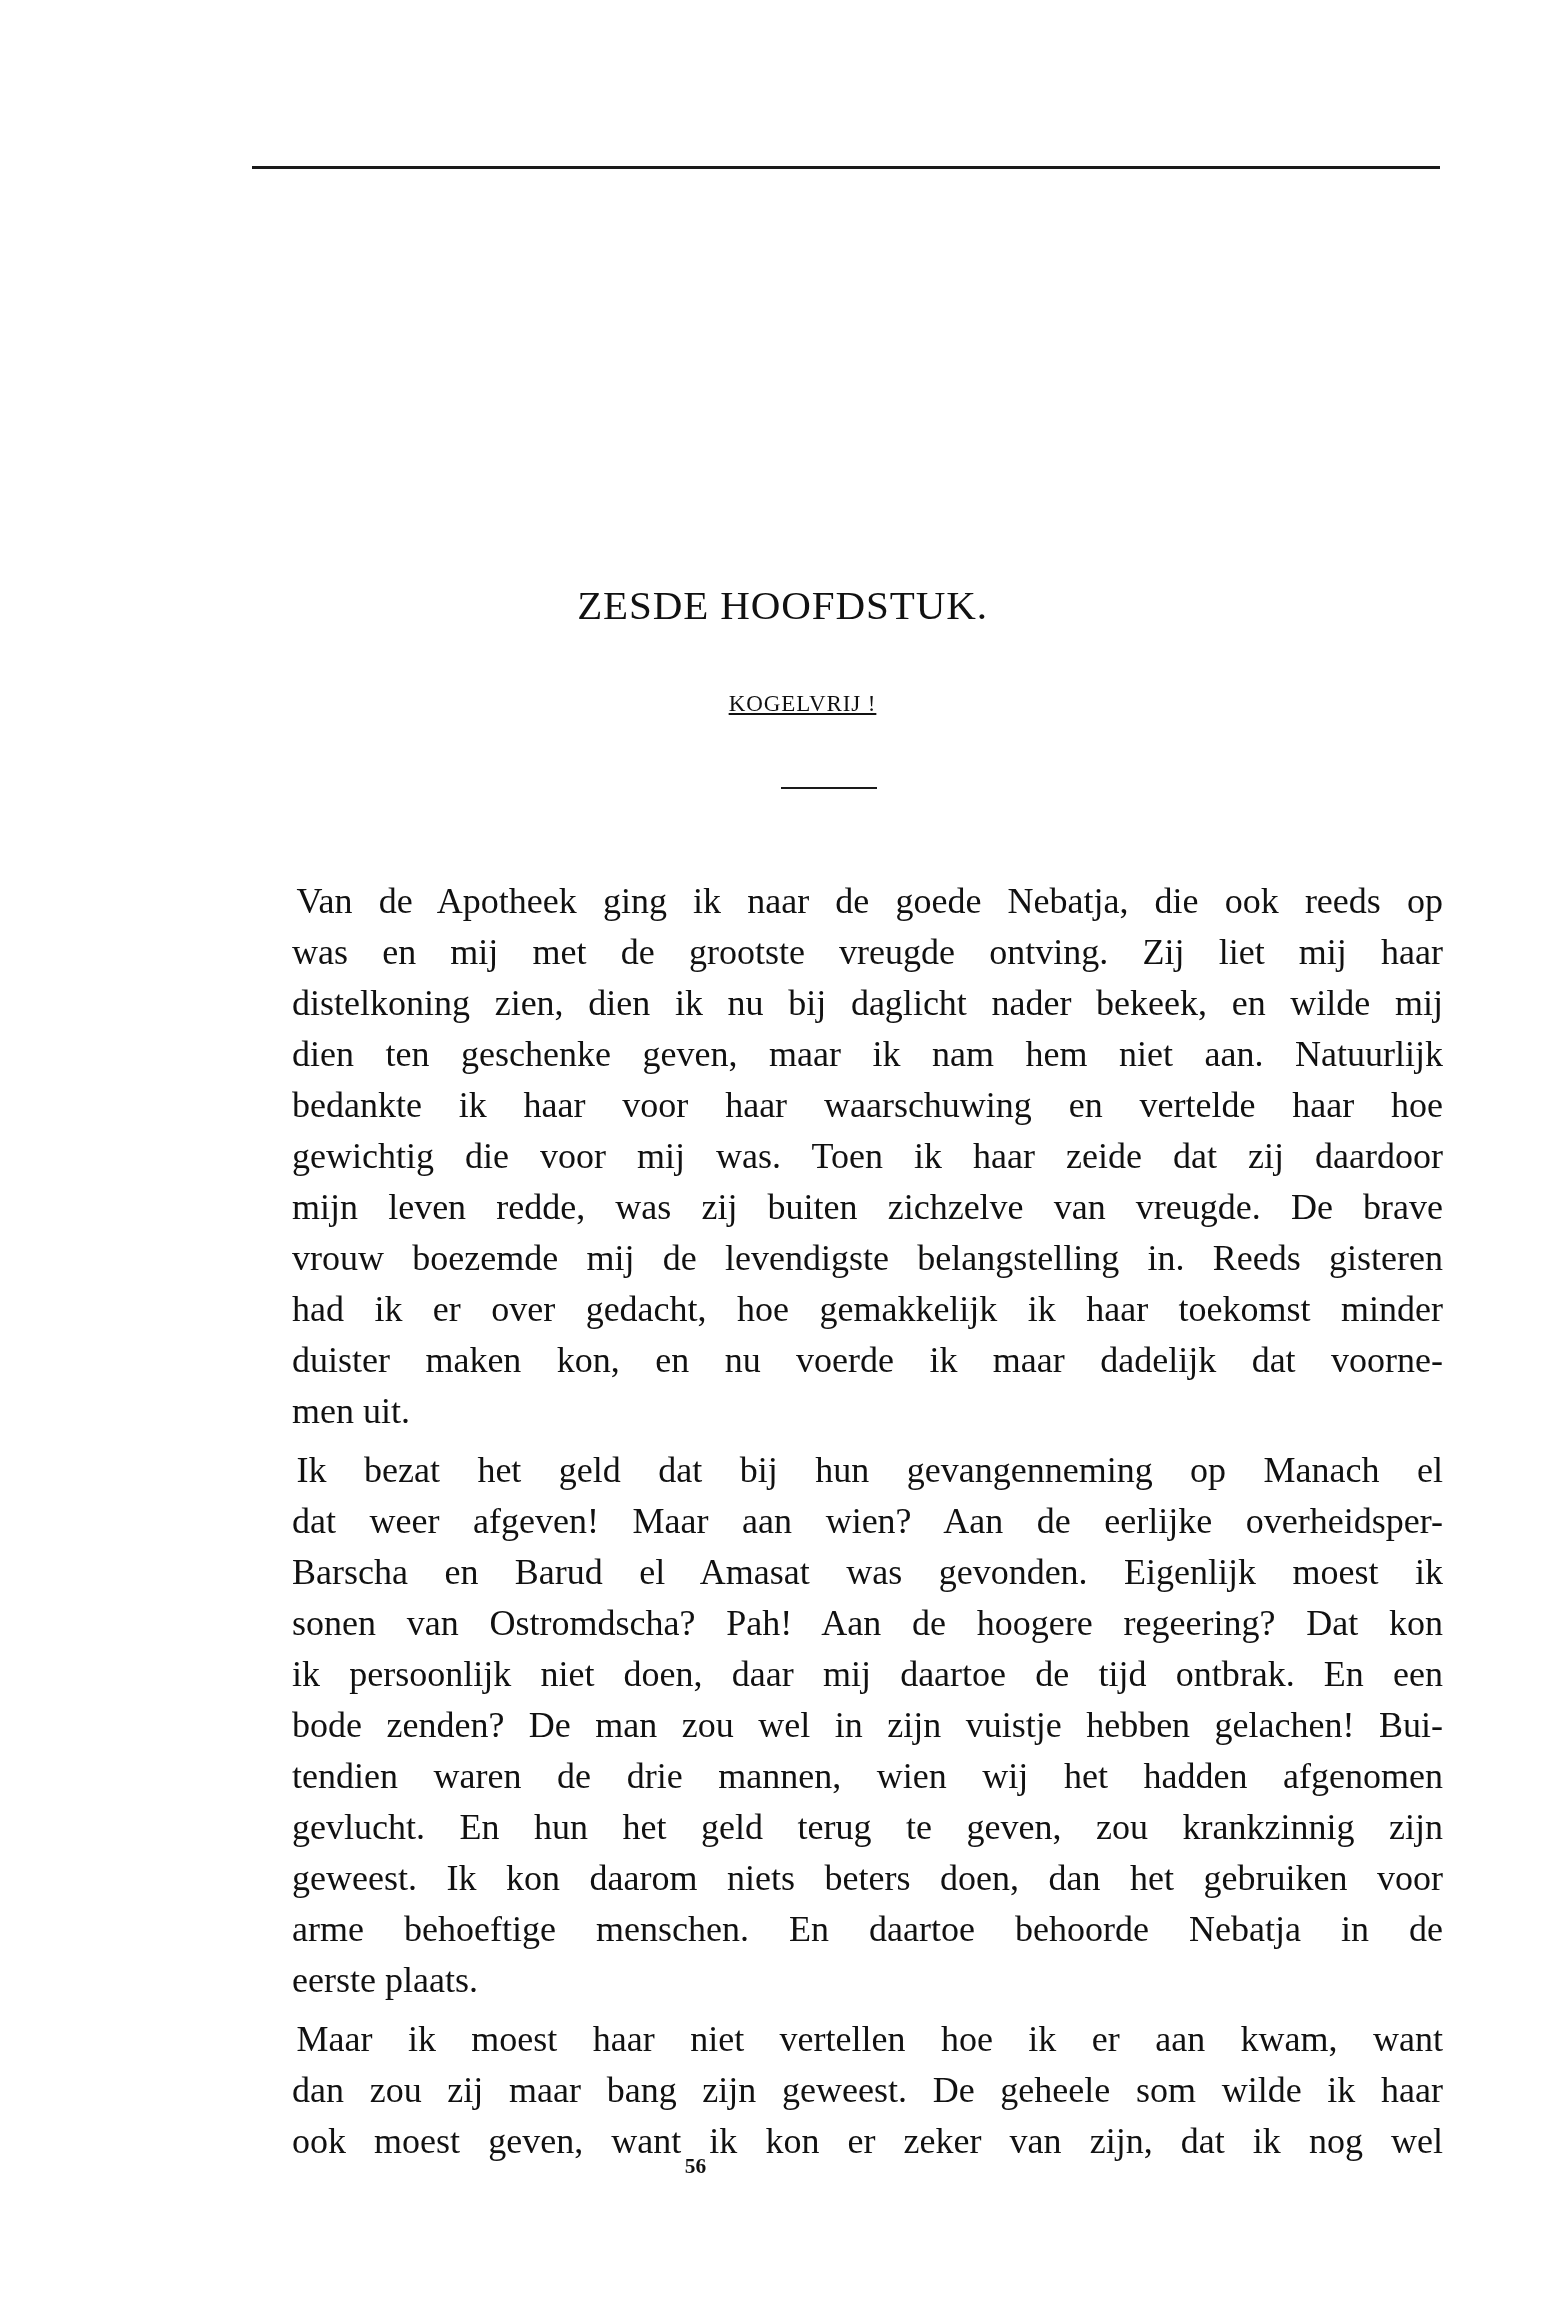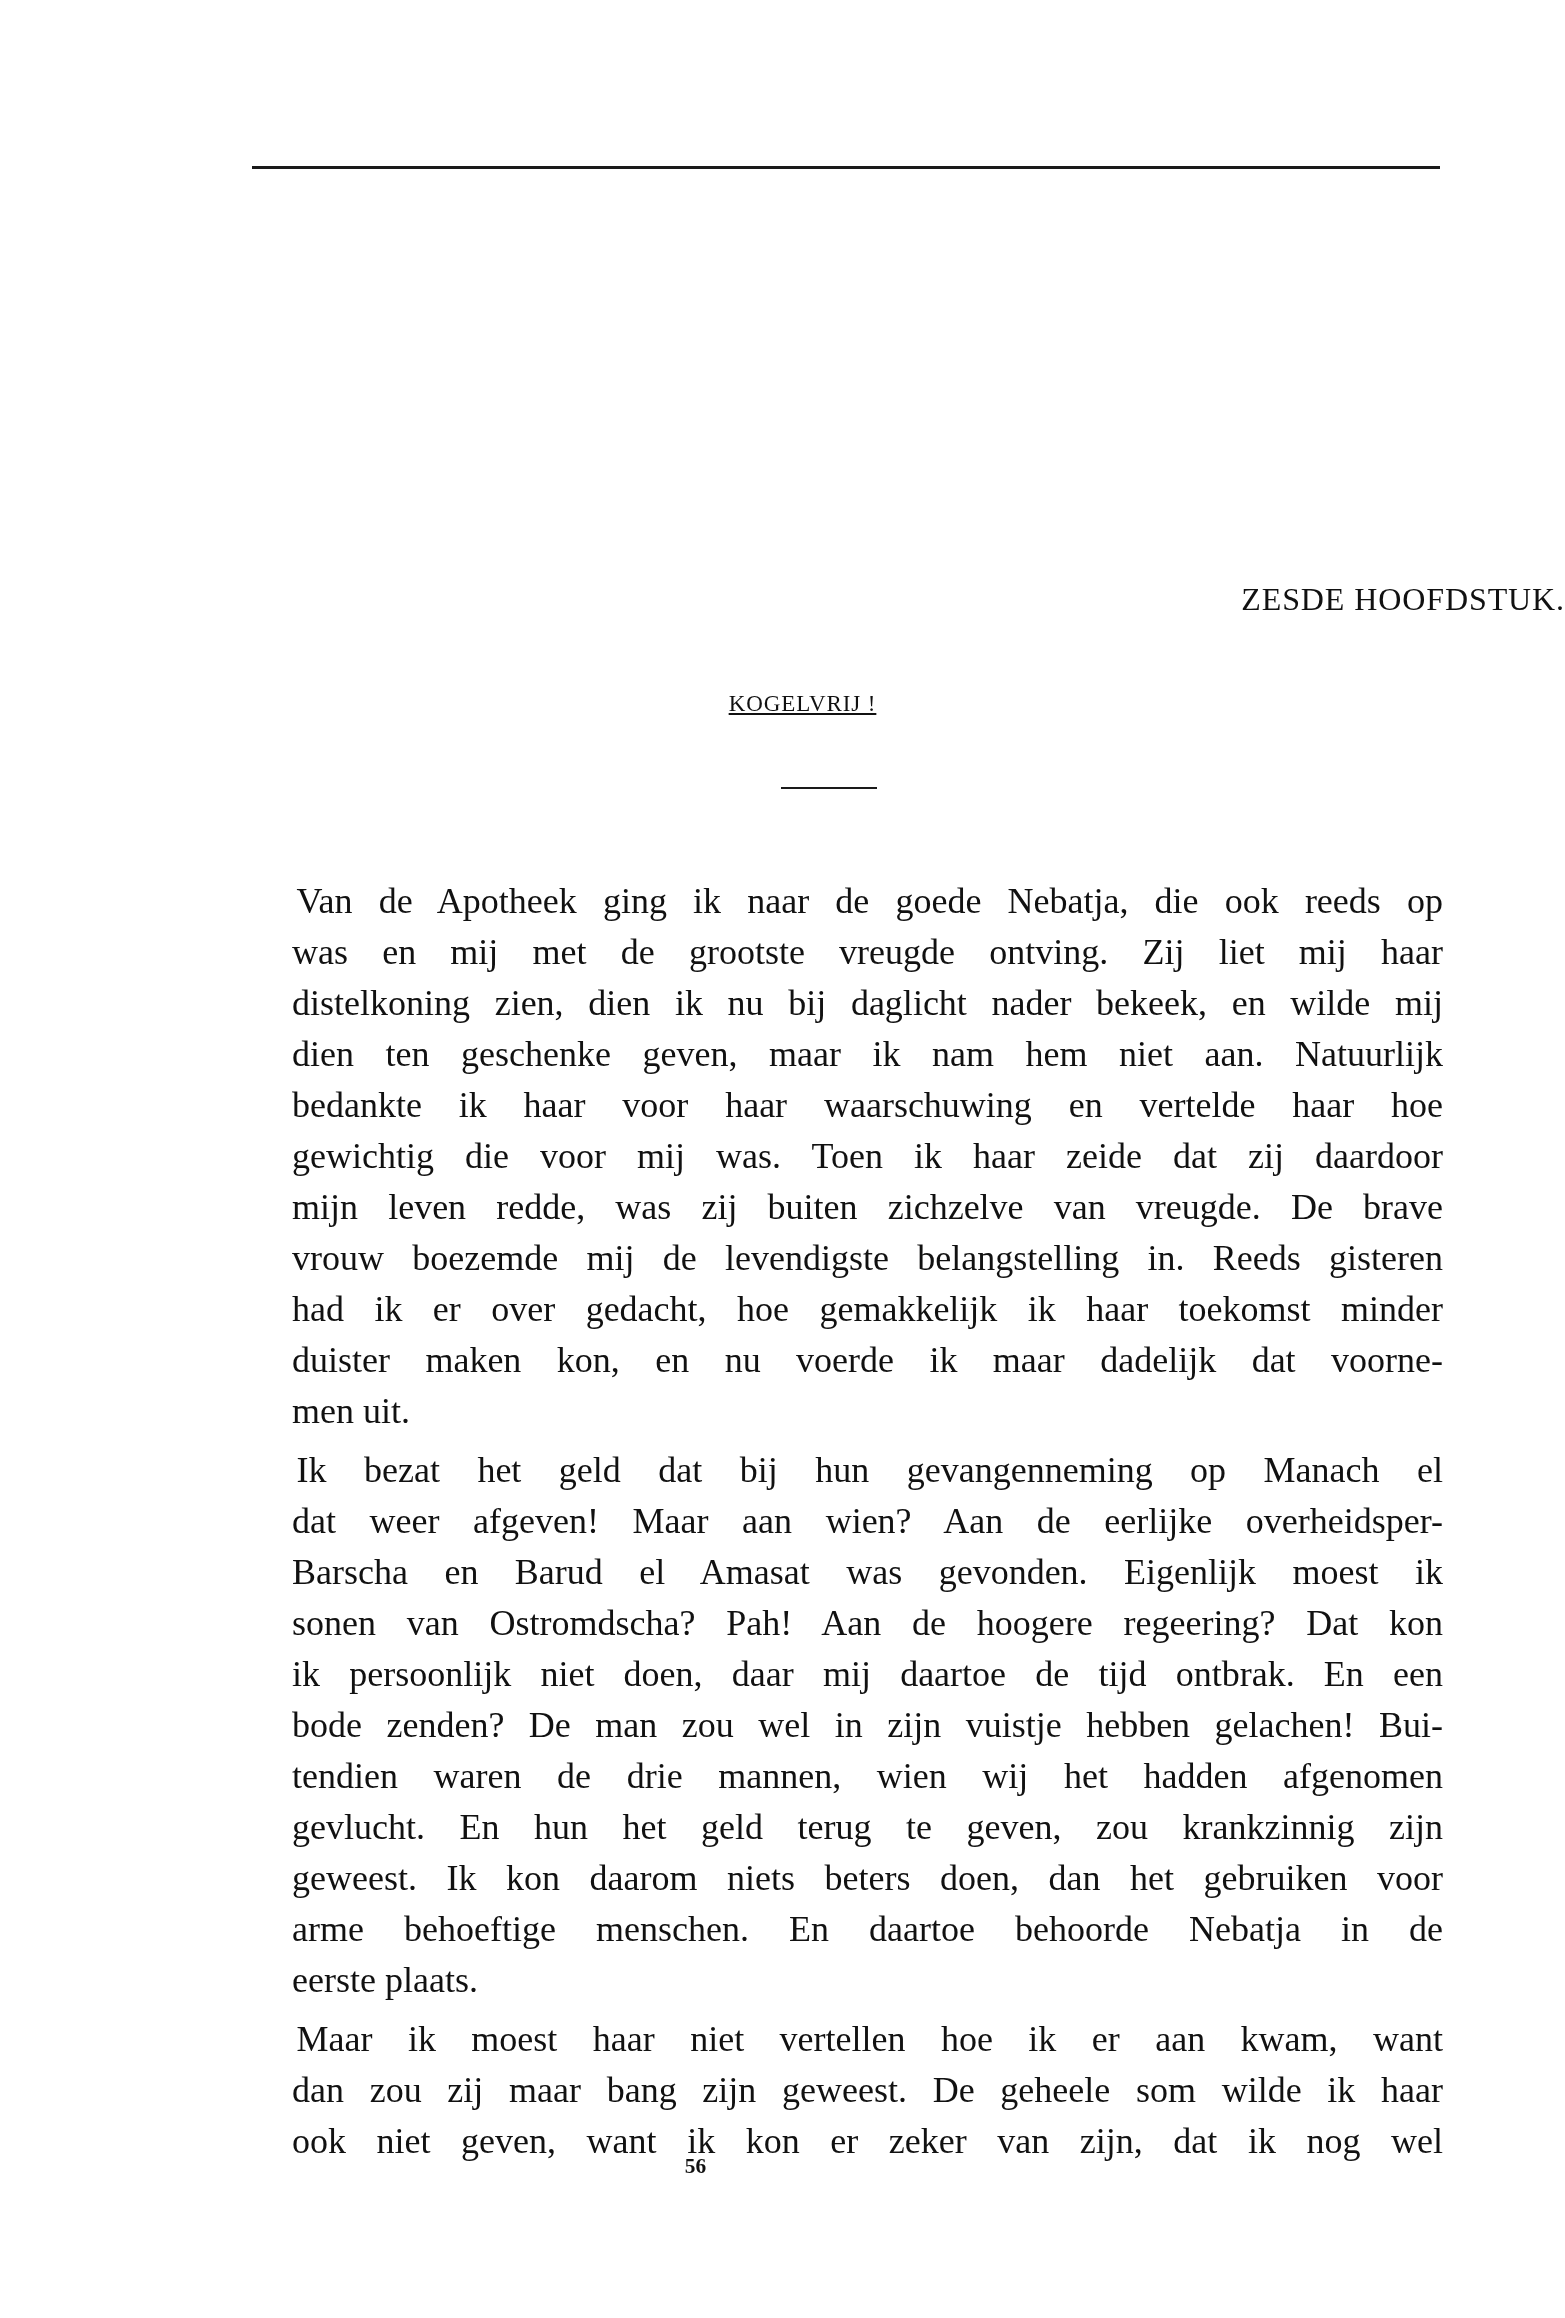--- a/index.html
+++ b/index.html
@@ -1,19 +1,19 @@
 <!DOCTYPE html>
 <html style="font-size:14.3px"><head>
   <meta charset="utf-8">
   <style>
     html, body { margin: 0; padding: 0; background: #ffffff; }
     body { width: 1565px; height: 2319px; position: relative; overflow: hidden; color: #111; }
     .top-rule { position: absolute; left: 252px; top: 166px; width: 1188px; height: 2.7px; background: #1a1a1a; }
-    .chapter-title { position: absolute; left: 0; width: 1565px; top: 581px; text-align: right;
-      font-family: "Liberation Serif", serif; font-size: 32px; letter-spacing: 0.9px; }
+    .chapter-title { position: absolute; left: 0; width: 1565px; top: 581px; text-align: center;
+      font-family: "Liberation Serif", serif; font-size: 41px; letter-spacing: 0.9px; }
     .subtitle { position: absolute; left: 0; width: 1565px; top: 691px; text-align: center;
       font-family: "Liberation Serif", serif; font-size: 23px; letter-spacing: 0.9px; padding-left: 40px; box-sizing: border-box; text-decoration: underline; }
     .short-rule { position: absolute; left: 781px; top: 787px; width: 96px; height: 1.8px; background: #1a1a1a; }
     .body-text { position: absolute; left: 292px; top: 868px; width: 1151px;
       font-family: "Liberation Serif", serif; font-size: 36px; line-height: 51px; }
     .line { display: block; text-align: justify; text-align-last: justify; white-space: nowrap; height: 51px; }
     .line.last { text-align-last: left; }
     .line.indent { padding-left: 4.5px; margin-top: 8px; }
     .page-number { position: absolute; left: 0; width: 1391px; top: 2154px; text-align: center;
       font-family: "Liberation Serif", serif; font-size: 21.4px; font-weight: bold; }
@@ -50,18 +50,18 @@
     <span class="line">bode zenden? De man zou wel in zijn vuistje hebben gelachen! Bui-</span>
     <span class="line">tendien waren de drie mannen, wien wij het hadden afgenomen</span>
     <span class="line">gevlucht. En hun het geld terug te geven, zou krankzinnig zijn</span>
     <span class="line">geweest. Ik kon daarom niets beters doen, dan het gebruiken voor</span>
     <span class="line">arme behoeftige menschen. En daartoe behoorde Nebatja in de</span>
     <span class="line last">eerste plaats.</span>
   </div>
   <div>
     <span class="line indent">Maar ik moest haar niet vertellen hoe ik er aan kwam, want</span>
     <span class="line">dan zou zij maar bang zijn geweest. De geheele som wilde ik haar</span>
-    <span class="line">ook niet geven, want ik kon er zeker van zijn, dat ik nog wel</span>
+    <span class="line">ook moest geven, want ik kon er zeker van zijn, dat ik nog wel</span>
   </div>
 </div>
 
 <div class="page-number">56</div>
 
 
 </body></html>

